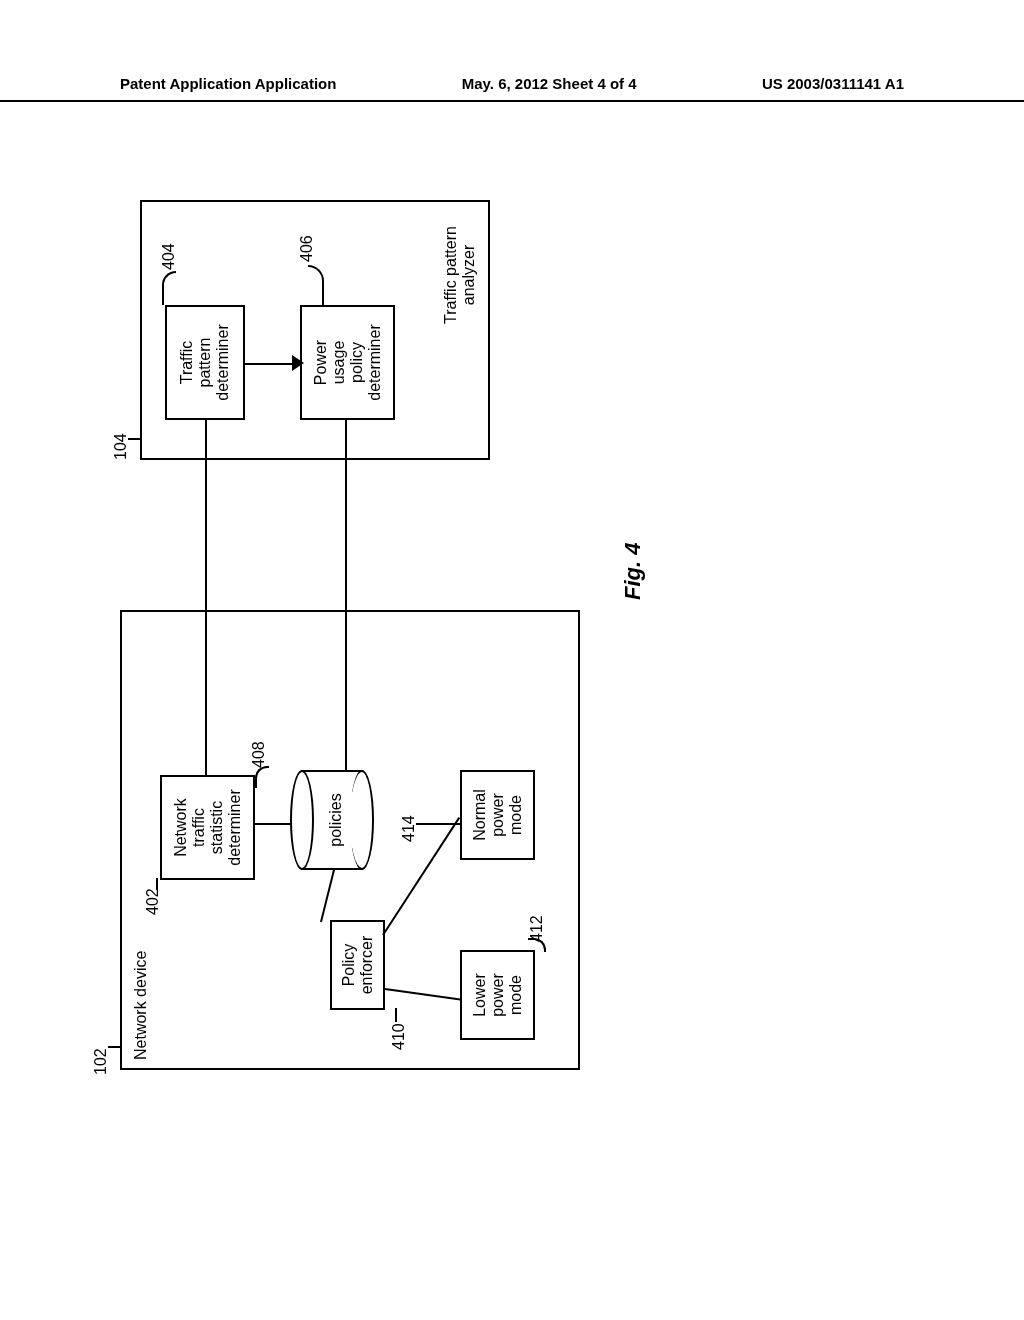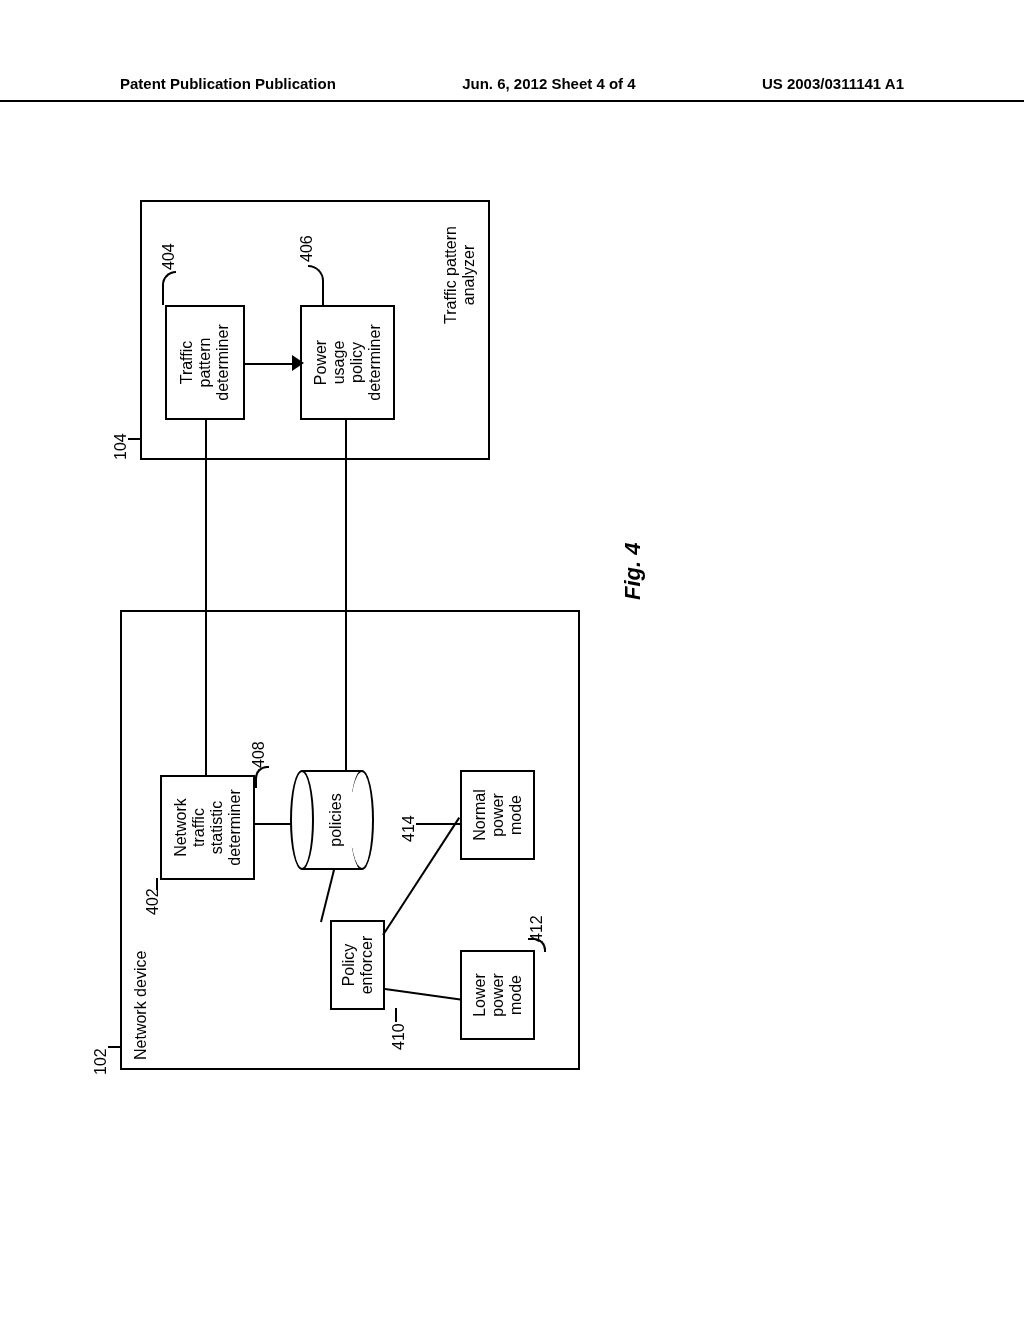--- a/index.html
+++ b/index.html
@@ -106,22 +106,22 @@
       position: absolute;
       font-size: 22px;
       font-style: italic;
       font-weight: bold;
     }
   </style>
 </head>
 <body>
 
 <div class="header">
-  <span>Patent Publication Publication</span>
-  <span>Jun. 6, 2012   Sheet 4 of 4</span>
+  <span>Patent Application Application</span>
+  <span>May. 6, 2012   Sheet 4 of 4</span>
   <span>US 2003/0311141 A1</span>
 </div>
 
 <div class="diagram-container">
 
   <div class="big-box" style="left: -50px; top: 60px; width: 460px; height: 460px;"></div>
   <div class="label" style="left: -40px; top: 72px;">Network device</div>
   <div class="label" style="left: -55px; top: 32px;">102</div>
 
   <div class="line" style="left:-28px; top:48px; width:2px; height:14px;"></div>

